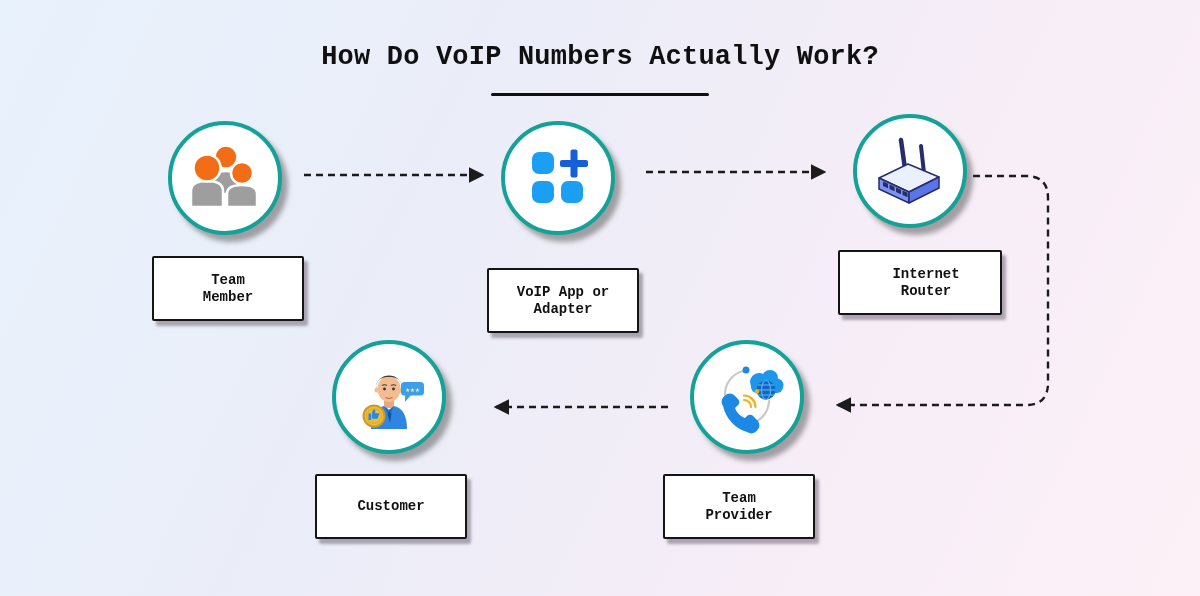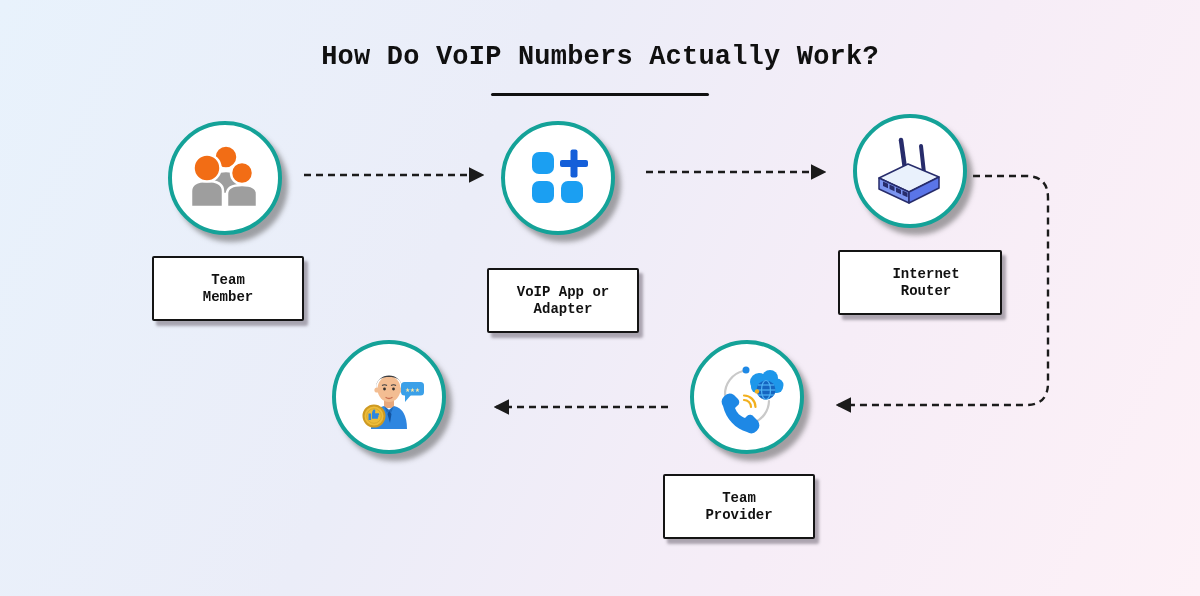--- a/index.html
+++ b/index.html
@@ -137,14 +137,15 @@
   </div>
 
   <div class="label-box" style="left:152px;top:256px;">Team
 Member</div>
   <div class="label-box" style="left:487px;top:268px;">VoIP App or
 Adapter</div>
   <div class="label-box" style="left:838px;top:250px;padding-left:12px;">Internet
 Router</div>
   <div class="label-box" style="left:663px;top:474px;">Team
 Provider</div>
+  <div class="label-box" style="left:315px;top:474px;">Customer</div>
 
 </div>
 
 </body></html>

